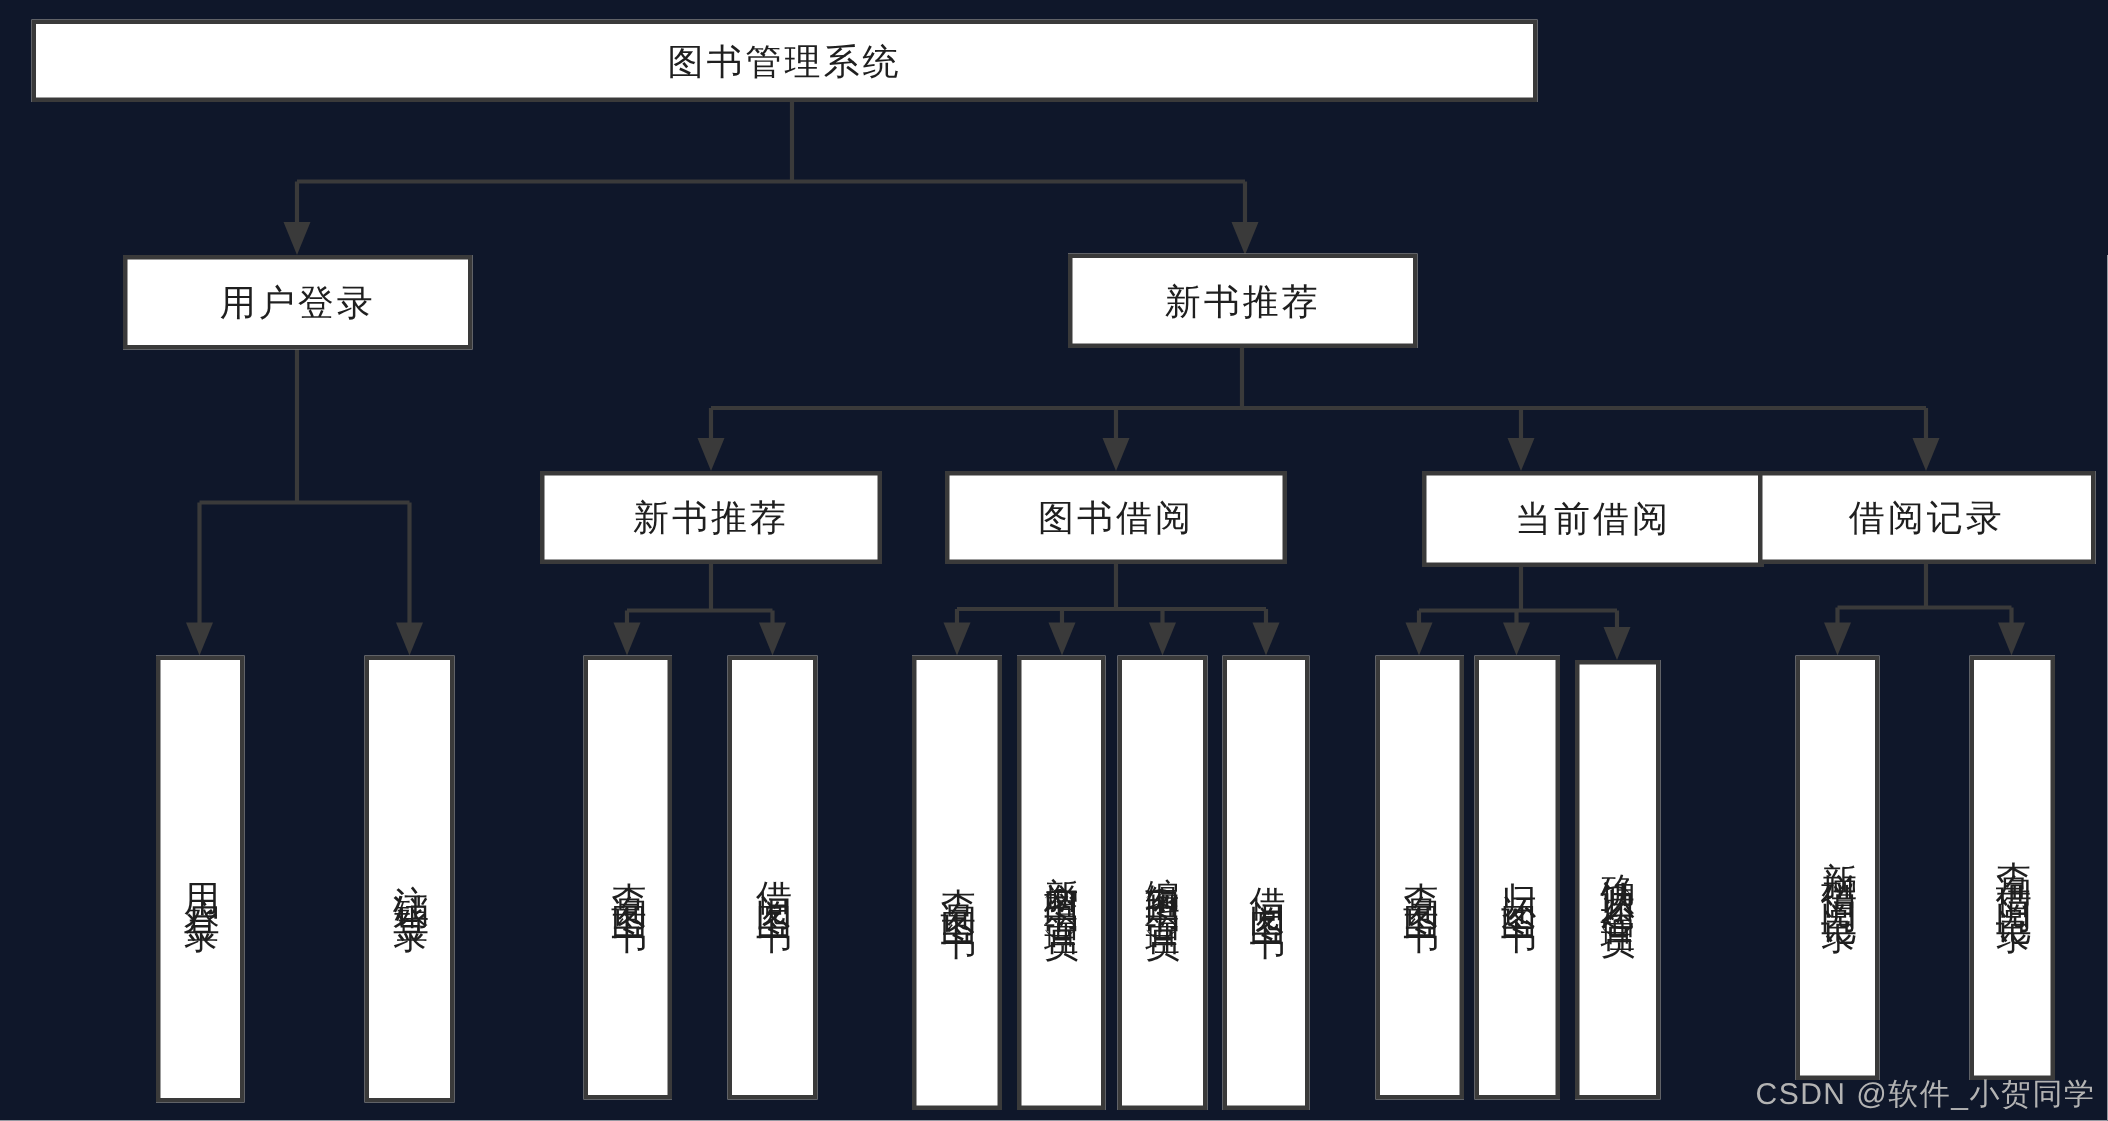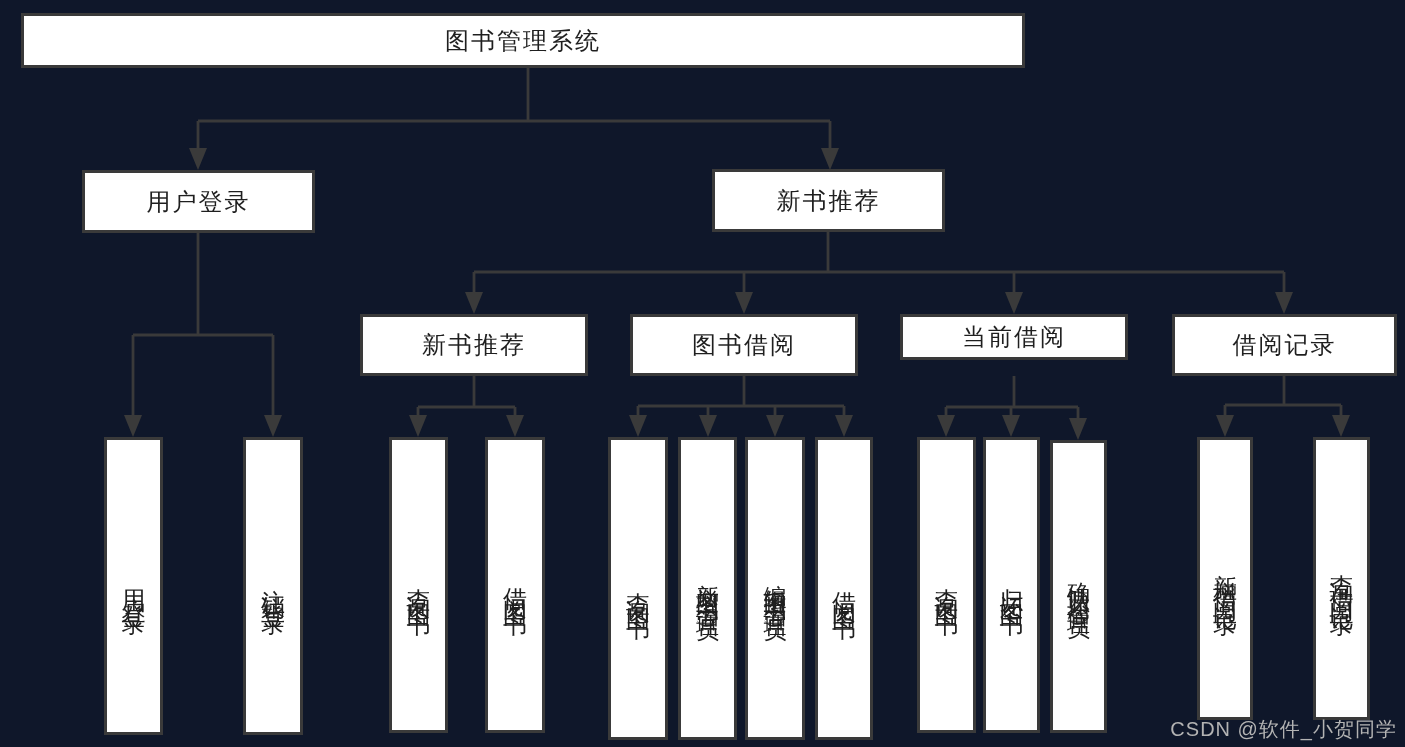--- a/index.html
+++ b/index.html
@@ -110,21 +110,21 @@
   <div class="hbox" style="left:712px;top:169px;width:233px;height:63px">
     <span class="hlabel">新书推荐</span>
   </div>
 
   <div class="hbox" style="left:630px;top:314px;width:228px;height:62px">
     <span class="hlabel">图书借阅</span>
   </div>
   <div class="hbox" style="left:360px;top:314px;width:228px;height:62px">
     <span class="hlabel">新书推荐</span>
   </div>
-  <div class="hbox" style="left:900px;top:314px;width:228px;height:46px">
+  <div class="hbox" style="left:948px;top:314px;width:228px;height:64px">
     <span class="hlabel">当前借阅</span>
   </div>
   <div class="hbox" style="left:1172px;top:314px;width:225px;height:62px">
     <span class="hlabel">借阅记录</span>
   </div>
 
   <div class="vbox" style="left:104px;top:437px;width:59px;height:298px">
     <span class="vlabel">用户登录</span>
   </div>
   <div class="vbox" style="left:243px;top:437px;width:60px;height:298px">

